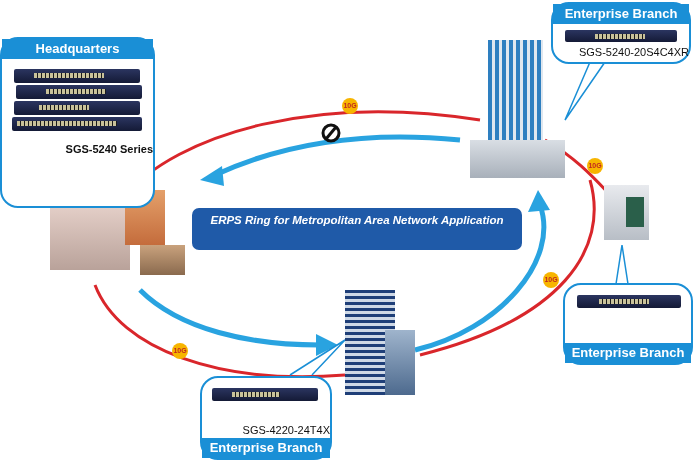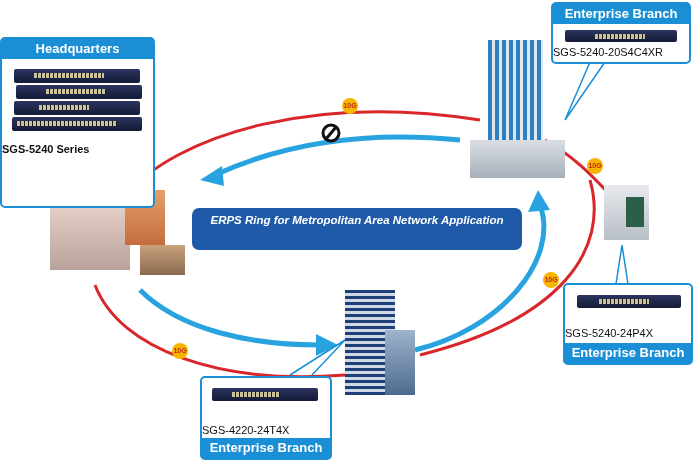--- a/index.html
+++ b/index.html
@@ -1,20 +1,20 @@
 <!DOCTYPE html>
 <html><head>
 <meta charset="utf-8">
 <style>
   html,body{margin:0;padding:0;background:#fff;}
   #stage{position:relative;width:700px;height:462px;overflow:hidden;background:#fff;font-family:"Liberation Sans",sans-serif;}
   svg#ring{position:absolute;left:0;top:0;}
-  .callout{position:absolute;border:2px solid #1a8fd6;border-radius:5px;background:#fff;box-sizing:border-box;}
+  .callout{position:absolute;border:2px solid #1a8fd6;border-radius:18px;background:#fff;box-sizing:border-box;}
   .callout .hdr{background:#1a8fd6;color:#fff;font-weight:bold;font-size:13px;text-align:center;line-height:20px;}
-  .callout .model{font-size:11px;color:#111;text-align:left;}
+  .callout .model{font-size:11px;color:#111;text-align:right;}
   .sw{position:absolute;background:linear-gradient(#2b3560,#141a36);border-radius:2px;}
   .sw .ports{position:absolute;height:5px;background:repeating-linear-gradient(90deg,#c9c29a 0 3px,#1a1a1a 3px 4px);}
   .banner{position:absolute;left:192px;top:198px;width:330px;height:42px;background:#1f5aa8;border-radius:7px;color:#fff;font-weight:bold;font-style:italic;font-size:11.5px;text-align:center;line-height:17px;padding-top:4px;box-sizing:border-box;margin-top:10px;}
   .badge{position:absolute;width:16px;height:16px;border-radius:50%;background:#f7b500;color:#c0281e;font-size:7px;font-weight:bold;text-align:center;line-height:16px;}
   .bld{position:absolute;}
 </style>
 </head>
 <body>
 
 <div id="stage">
@@ -89,21 +89,20 @@
     <div class="sw" style="left:12px;top:26px;width:112px;height:12px;">
         <div class="ports" style="left:30px;top:4px;width:50px;"></div>
       </div>
     <div class="model" style="position:absolute;left:0;right:0;top:42px;">SGS-5240-20S4C4XR</div>
   </div>
 
   <div class="callout" style="left:563px;top:283px;width:130px;height:82px;">
     <div class="sw" style="left:12px;top:10px;width:104px;height:13px;">
         <div class="ports" style="left:22px;top:4px;width:50px;"></div>
       </div>
-    <div class="model" style="position:absolute;left:0;right:0;top:42px;">SGS-5240-24P4X</div>
     <div class="hdr" style="position:absolute;left:0;right:0;bottom:0;">Enterprise Branch</div>
   </div>
 
   <div class="callout" style="left:200px;top:376px;width:132px;height:84px;">
     <div class="sw" style="left:10px;top:10px;width:106px;height:13px;">
         <div class="ports" style="left:20px;top:4px;width:48px;"></div>
       </div>
     <div class="model" style="position:absolute;left:0;right:0;top:46px;">SGS-4220-24T4X</div>
     <div class="hdr" style="position:absolute;left:0;right:0;bottom:0;">Enterprise Branch</div>
   </div>

